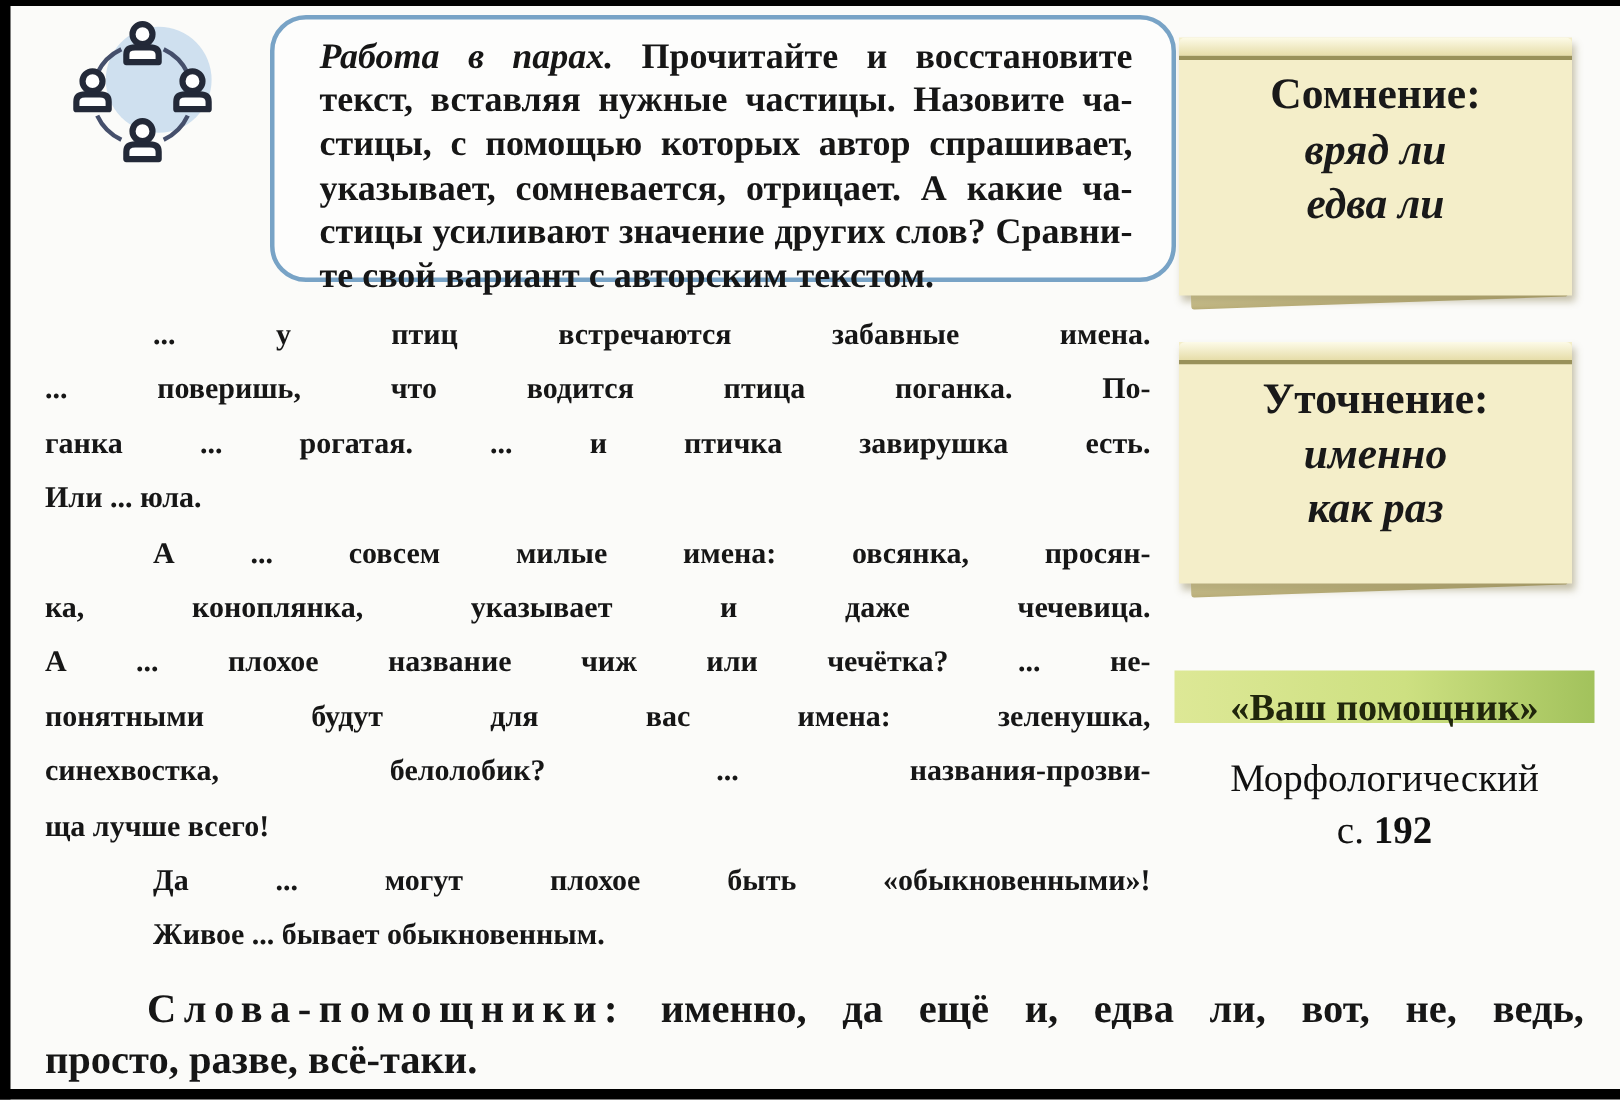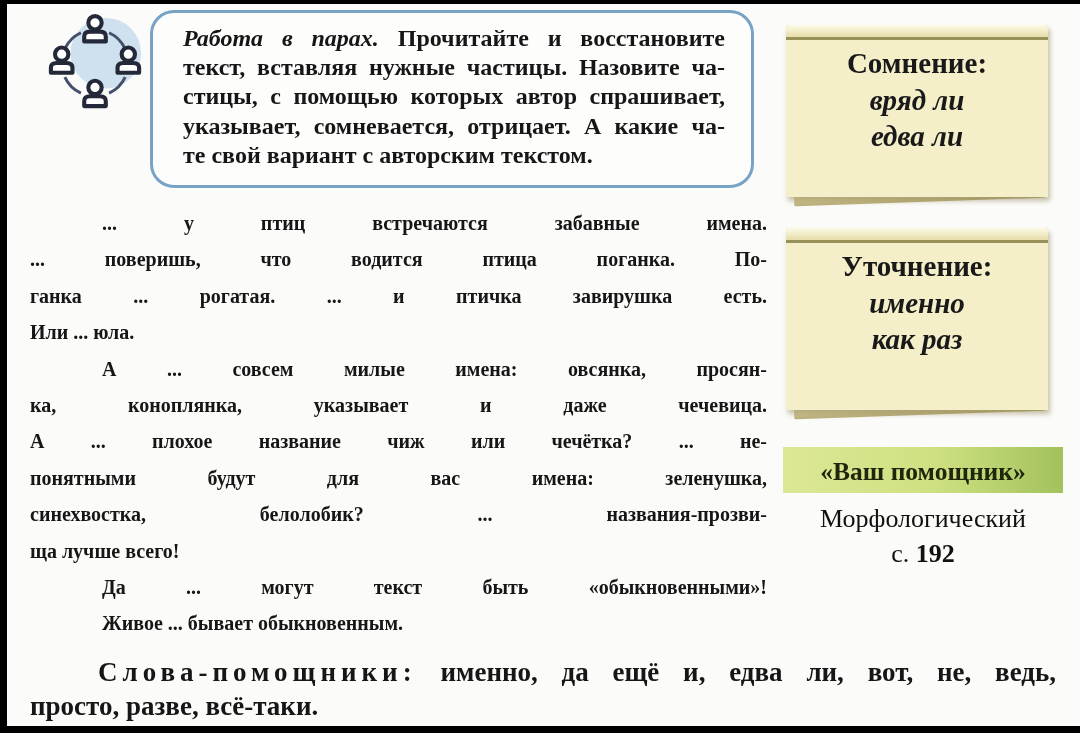--- a/index.html
+++ b/index.html
@@ -11,21 +11,21 @@
   .edge{position:absolute;background:#000;}
   .edge-top{left:0;top:0;width:1080px;height:4px;}
   .edge-left{left:0;top:0;width:7px;height:733px;}
   .edge-bottom{left:0;bottom:0;width:1080px;height:7px;}
 
   
   .icon-wrap{position:absolute;left:46px;top:12px;width:98px;height:98px;}
 
   
   .ibox{
-    position:absolute;left:150px;top:10px;width:604px;height:178px;
+    position:absolute;left:180px;top:10px;width:604px;height:178px;
     box-sizing:border-box;border:3px solid #78a3c6;border-radius:24px;
     background:#fdfdfc;padding:11px 26px 0 30px;
     font-size:24px;font-weight:bold;line-height:29.2px;
   }
   .ibox .it{font-style:italic;}
   .j{text-align:justify;text-align-last:justify;}
 
   
   .passage{position:absolute;left:30px;top:205px;width:737px;
     font-size:20px;font-weight:bold;}
@@ -36,32 +36,32 @@
   .footer{position:absolute;left:30px;top:655px;width:1026px;
     font-size:27px;font-weight:bold;}
   .fline{line-height:34px;}
   .f1{padding-left:68px;}
   .spaced{letter-spacing:5px;}
 
   
   .note{position:absolute;left:786px;width:262px;background:#f4eec9;
     box-shadow:2px 4px 5px rgba(130,120,70,.45);}
   .note1{top:25px;height:172px;}
-  .note2{top:228px;height:182px;}
+  .note2{top:228px;height:161px;}
   .note-top{height:12px;background:linear-gradient(#fdfbe8,#e6dda9);
     border-bottom:3px solid #99915a;border-radius:4px 4px 0 0;}
   .note-body{text-align:center;padding-top:5px;
     font-size:29px;font-weight:bold;line-height:36.5px;color:#191919;}
   .note-word{font-style:italic;}
   .note::after{content:"";position:absolute;left:8px;right:3px;bottom:-5px;height:12px;
     background:linear-gradient(#ece4b6,#b9ae79);transform:rotate(-2deg);
     z-index:-1;border-radius:2px;}
 
   
-  .banner{position:absolute;left:783px;top:447px;width:280px;height:46px;
+  .banner{position:absolute;left:783px;top:447px;width:280px;height:35px;
     background:linear-gradient(90deg,#dde896 0%,#cde081 55%,#a2c25c 100%);
     text-align:center;line-height:50px;font-size:25.5px;font-weight:bold;color:#20260c;}
   .helper{position:absolute;left:779px;top:501px;width:288px;text-align:center;
     font-size:26px;line-height:35px;color:#111;}
   .helper .pg{font-weight:bold;text-align:right;}
 </style>
 </head>
 <body>
 
 <div class="edge edge-top"></div>
@@ -88,35 +88,36 @@
     <use href="#person" transform="translate(84,51)"></use>
     <use href="#person" transform="translate(50,85)"></use>
   </svg>
 </div>
 
 <div class="ibox">
   <div class="iline j"><span class="it">Работа в парах.</span> <span>Прочитайте и восстановите</span></div>
   <div class="iline j">текст, вставляя нужные частицы. Назовите ча-</div>
   <div class="iline j">стицы, с помощью которых автор спрашивает,</div>
   <div class="iline j">указывает, сомневается, отрицает. А какие ча-</div>
+  <div class="iline j">стицы усиливают значение других слов? Сравни-</div>
   <div class="iline">те свой вариант с авторским текстом.</div>
 </div>
 
 <div class="passage">
   <div class="pline ind j">... у птиц встречаются забавные имена.</div>
   <div class="pline j">... поверишь, что водится птица поганка. По-</div>
   <div class="pline j">ганка ... рогатая. ... и птичка завирушка есть.</div>
   <div class="pline">Или ... юла.</div>
   <div class="pline ind j">А ... совсем милые имена: овсянка, просян-</div>
   <div class="pline j">ка, коноплянка, указывает и даже чечевица.</div>
   <div class="pline j">А ... плохое название чиж или чечётка? ... не-</div>
   <div class="pline j">понятными будут для вас имена: зеленушка,</div>
   <div class="pline j">синехвостка, белолобик? ... названия-прозви-</div>
   <div class="pline">ща лучше всего!</div>
-  <div class="pline ind j">Да ... могут текст быть «обыкновенными»!</div>
+  <div class="pline ind j">Да ... могут плохое быть «обыкновенными»!</div>
   <div class="pline ind">Живое ... бывает обыкновенным.</div>
 </div>
 
 <div class="footer">
   <div class="fline f1 j"><span class="spaced">Слова-помощники:</span> <span>именно, да ещё и, едва ли, вот, не, ведь,</span></div>
   <div class="fline">просто, разве, всё-таки.</div>
 </div>
 
 <div class="note note1">
   <div class="note-top"></div>

